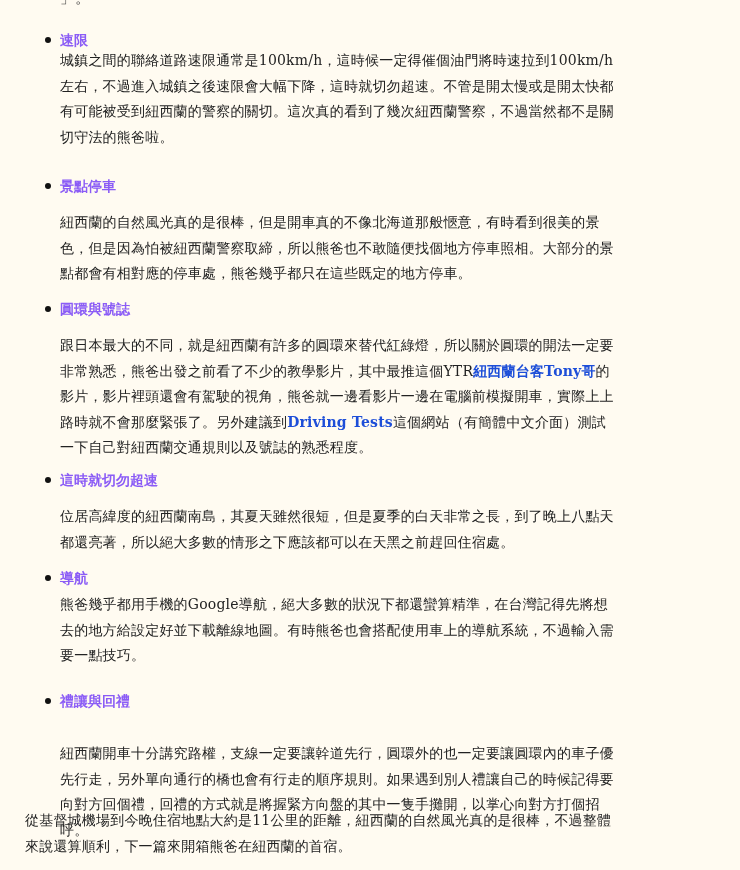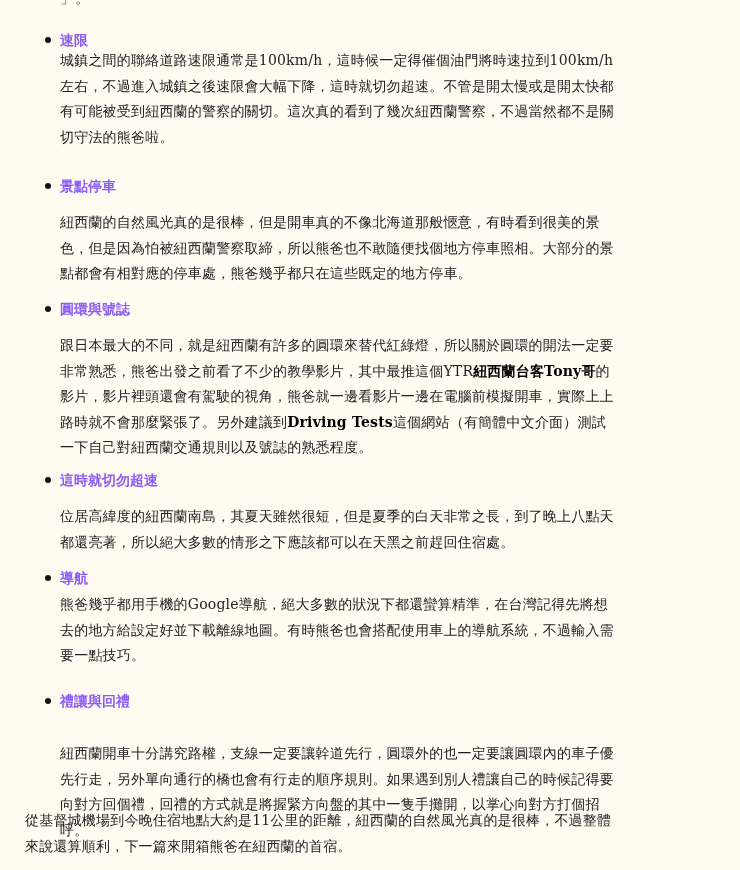--- a/index.html
+++ b/index.html
@@ -66,21 +66,21 @@
     .tip-body {
       position: absolute;
       left: 60px;
       width: 560px;
       font-size: 14px;
       line-height: 25.5px;
       color: #222;
       letter-spacing: 0.2px;
     }
     .link {
-      color: #000000;
+      color: #1d4ed8;
       text-decoration: none;
       font-weight: bold;
       cursor: pointer;
     }
     .closing {
       position: absolute;
       left: 25px;
       width: 600px;
       font-size: 14px;
       line-height: 25.5px;

